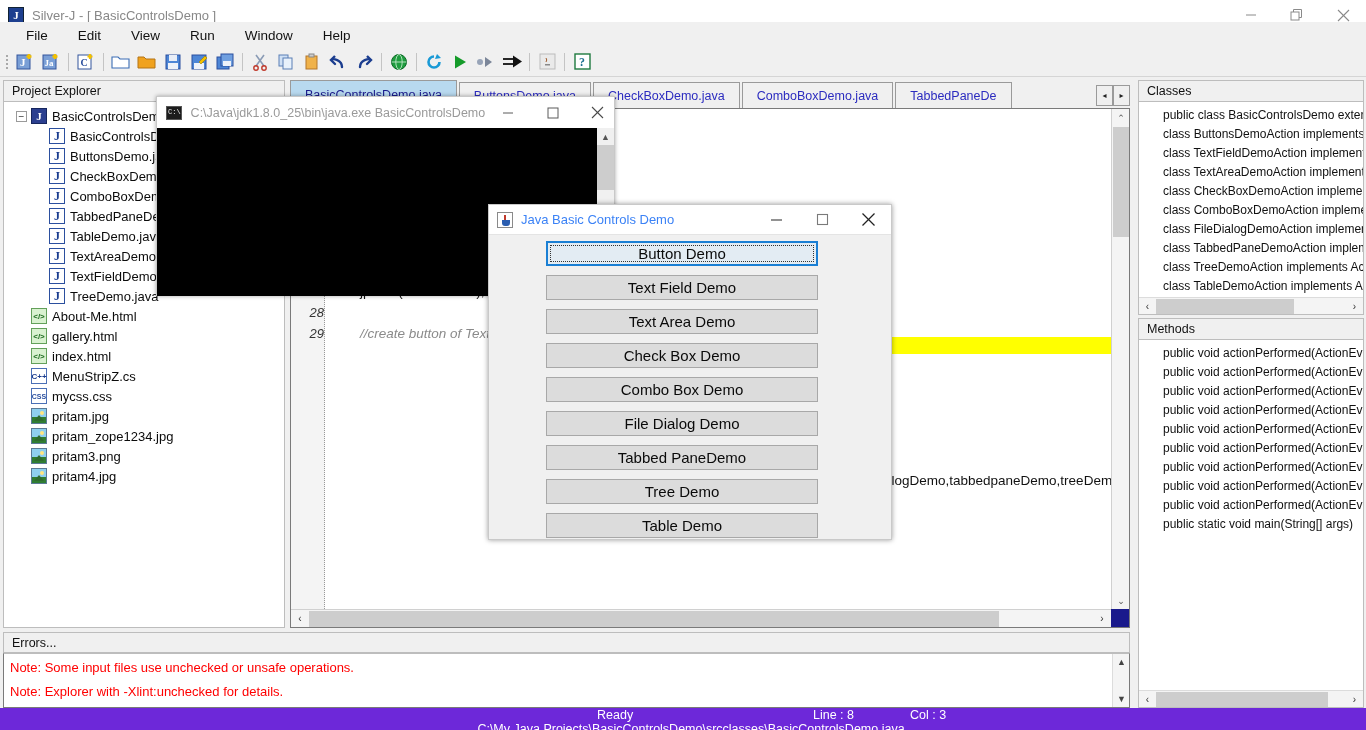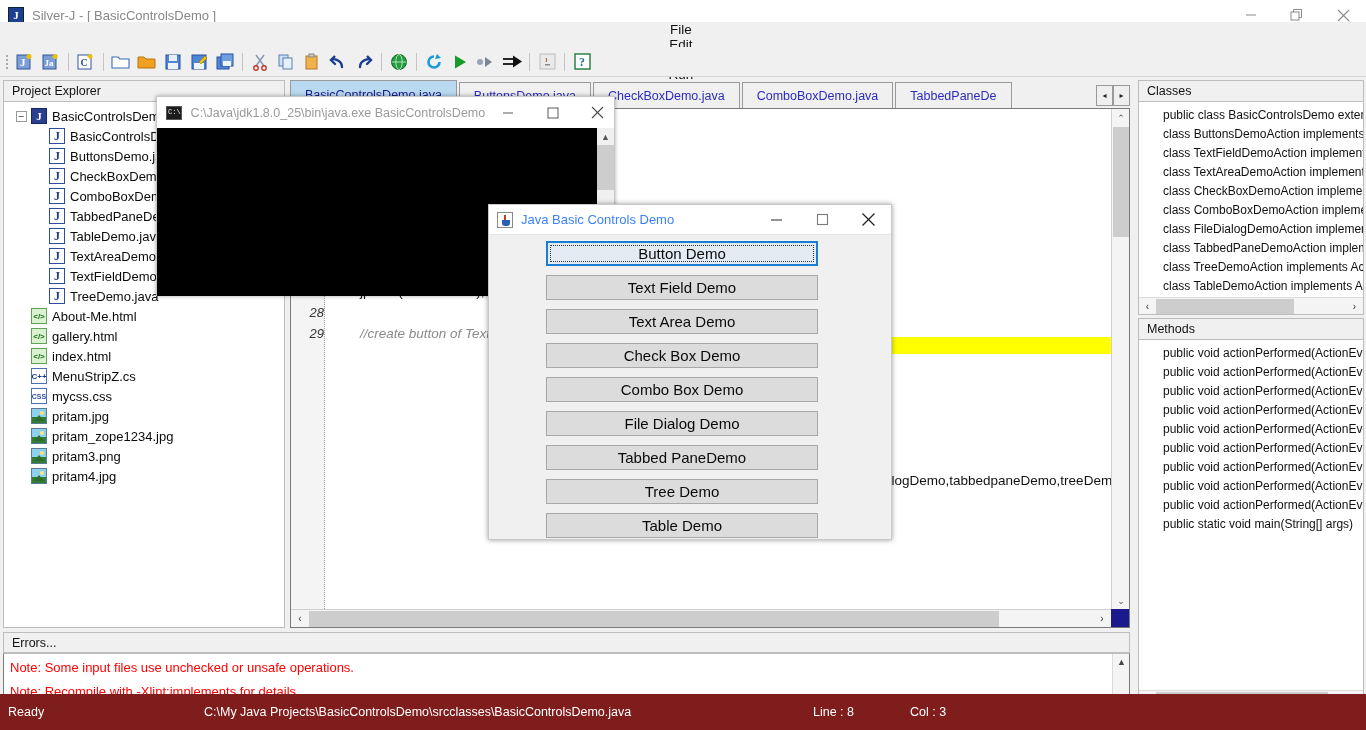--- a/index.html
+++ b/index.html
@@ -37,21 +37,21 @@
   .tb-btn {
     width: 46px; height: 30px; display: flex; align-items: center; justify-content: center;
     color: #7a7a7a; font-size: 13px;
   }
   .tb-btn svg { display: block; }
 
   
   .menubar {
     position: absolute; left: 0; top: 22px; width: 1366px; height: 26px;
     background: #f0f0f0;
-    display: flex; align-items: center; padding-left: 26px; flex-direction: column;
+    display: flex; align-items: center; padding-left: 26px;
   }
   .menuitem {
     font-size: 13.5px; color: #111; margin-right: 30px; white-space: nowrap;
   }
 
   
   .toolbar {
     position: absolute; left: 0; top: 47px; width: 1366px; height: 30px;
     background: #f0f0f0;
     display: flex; align-items: center;
@@ -257,24 +257,24 @@
     background: #f4f4f4; border-left: 1px solid #dcdcdc;
     display: flex; flex-direction: column; justify-content: space-between;
   }
   .err-vscroll .arrow {
     width: 17px; height: 16px; display: flex; align-items: center; justify-content: center;
     font-size: 9px; color: #444;
   }
 
   
   .statusbar {
-    position: absolute; left: 0; bottom: 0; width: 1366px; height: 36px;
-    background: #7f1d1d; color: #ffffff;
+    position: absolute; left: 0; bottom: 0; width: 1366px; height: 22px;
+    background: #6d28d9; color: #ffffff;
     font-size: 12.5px;
-    display: flex; align-items: center;
+    display: flex; align-items: center; flex-direction: column;
   }
   .st-ready { margin-left: 8px; width: 180px; }
   .st-path { flex: none; margin-left: 16px; }
   .st-line { position: absolute; left: 813px; }
   .st-col { position: absolute; left: 910px; }
 
   
   #console {
     position: absolute; left: 156px; top: 96px; width: 459px; height: 200px;
     background: #ffffff;
@@ -743,21 +743,21 @@
         <div class="arrow" style="margin-left:auto">›</div>
       </div>
     </div>
   </div>
 
   <div id="errors">
     <div class="panel-header">Errors...</div>
     <div class="panel-body">
       <div id="errors-list" style="padding-top:2px">
           <div class="errline" style="color: rgb(255, 0, 0);">Note: Some input files use unchecked or unsafe operations.</div>
-          <div class="errline" style="color: rgb(255, 0, 0);">Note: Recompile with -Xlint:implements for details.</div>
+          <div class="errline" style="color: rgb(255, 0, 0);">Note: Explorer with -Xlint:unchecked for details.</div>
         </div>
       <div class="err-vscroll">
         <div class="arrow">▲</div>
         <div class="arrow">▼</div>
       </div>
     </div>
   </div>
 
   <div class="statusbar">
     <div class="st-ready">Ready</div>

